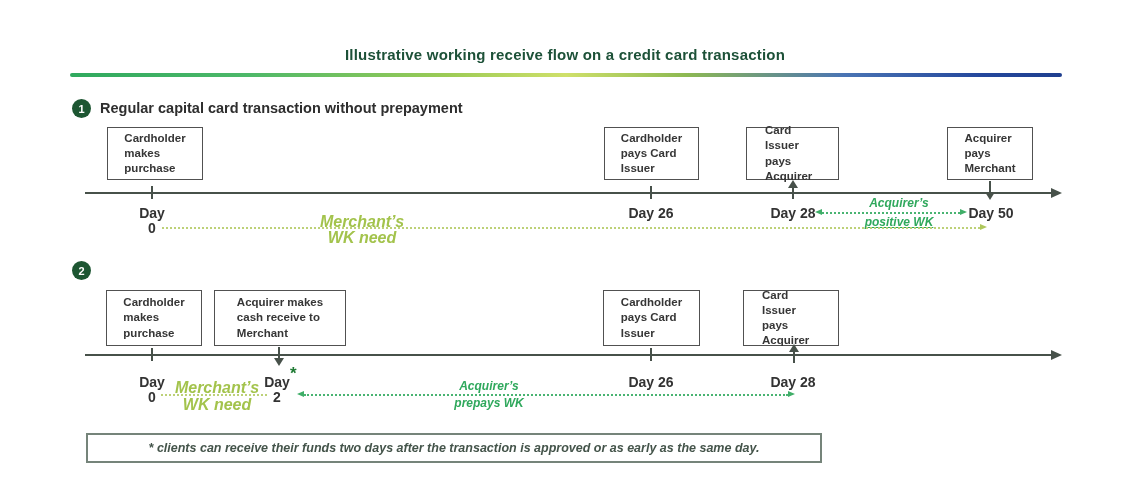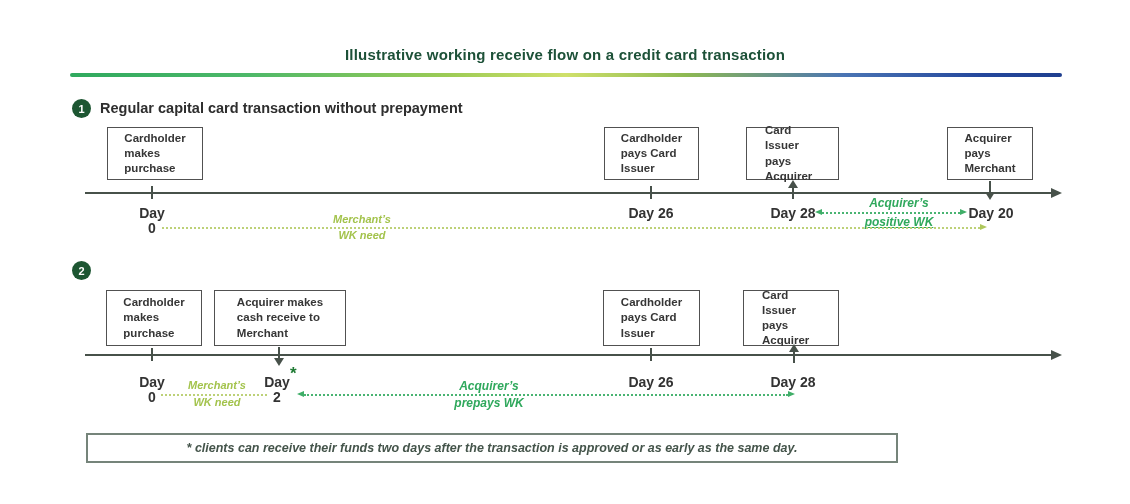--- a/index.html
+++ b/index.html
@@ -27,30 +27,30 @@
     white-space:pre-line;box-sizing:border-box;padding:18px;
   }
   .tl{height:2px;background:#47514a;}
   .tick{width:2px;height:13px;background:#47514a;}
   .vline{width:2px;background:#47514a;}
   .tri{width:0;height:0;}
   .ar-r{border-top:5px solid transparent;border-bottom:5px solid transparent;border-left:11px solid #47514a;}
   .ar-up{border-left:5px solid transparent;border-right:5px solid transparent;border-bottom:8px solid #47514a;}
   .ar-dn{border-left:5px solid transparent;border-right:5px solid transparent;border-top:8px solid #47514a;}
   .day{font-size:14px;font-weight:bold;color:#333333;text-align:right;transform:translateX(-50%);white-space:nowrap;}
-  .wk-light{color:#a3c34c;font-style:italic;font-weight:bold;font-size:11px;text-align:center;transform:translateX(-50%);white-space:nowrap;}
+  .wk-light{color:#a3c34c;font-style:italic;font-weight:bold;font-size:16px;text-align:center;transform:translateX(-50%);white-space:nowrap;}
   .wk-green{color:#2fa85c;font-style:italic;font-weight:bold;font-size:12px;text-align:center;transform:translateX(-50%);white-space:nowrap;}
   .dot-light{height:0;border-top:2px dotted #bdd178;}
   .dot-green{height:0;border-top:2px dotted #49b472;}
   .gh-l{border-top:3.5px solid transparent;border-bottom:3.5px solid transparent;border-right:7px solid #3fae68;}
   .gh-r{border-top:3.5px solid transparent;border-bottom:3.5px solid transparent;border-left:7px solid #3fae68;}
   .lh-r{border-top:3.5px solid transparent;border-bottom:3.5px solid transparent;border-left:7px solid #aec75b;}
   .asterisk{color:#1e7a33;font-weight:bold;font-size:17px;}
   .footnote-box{
-    left:86px;top:433px;width:812px;height:30px;border:2px solid #75847a;background:#fff;
+    left:86px;top:433px;width:736px;height:30px;border:2px solid #75847a;background:#fff;
     display:flex;align-items:center;justify-content:center;box-sizing:border-box;
   }
   .footnote-text{font-size:12.5px;font-style:italic;font-weight:bold;color:#44544a;white-space:nowrap;}
 </style>
 </head>
 <body>
 
 <div id="canvas">
 
   <div class="abs title">Illustrative working receive flow on a credit card transaction</div>
@@ -78,21 +78,21 @@
   <div class="abs tick" style="left:650px;top:186px;"></div>
   <div class="abs vline" style="left:792px;top:186px;height:13px;"></div>
   <div class="abs tri ar-up" style="left:788px;top:180px;"></div>
   <div class="abs vline" style="left:989px;top:181px;height:13px;"></div>
   <div class="abs tri ar-dn" style="left:985px;top:192px;"></div>
 
   <div class="abs day" style="left:152px;top:205px;">Day</div>
   <div class="abs day" style="left:152px;top:220px;">0</div>
   <div class="abs day" style="left:651px;top:205px;">Day 26</div>
   <div class="abs day" style="left:793px;top:205px;">Day 28</div>
-  <div class="abs day" style="left:991px;top:205px;">Day 20</div>
+  <div class="abs day" style="left:991px;top:205px;">Day 50</div>
 
   <div class="abs wk-green" style="left:899px;top:196px;">Acquirer’s</div>
   <div class="abs wk-green" style="left:899px;top:215px;text-decoration:underline;">positive WK</div>
   <div class="abs dot-green" style="left:822px;top:212px;width:138px;"></div>
   <div class="abs tri gh-l" style="left:815px;top:209px;"></div>
   <div class="abs tri gh-r" style="left:960px;top:209px;"></div>
 
   <div class="abs dot-light" style="left:162px;top:227px;width:818px;"></div>
   <div class="abs tri lh-r" style="left:980px;top:224px;"></div>
   <div class="abs wk-light" style="left:362px;top:213px;">Merchant’s</div>

